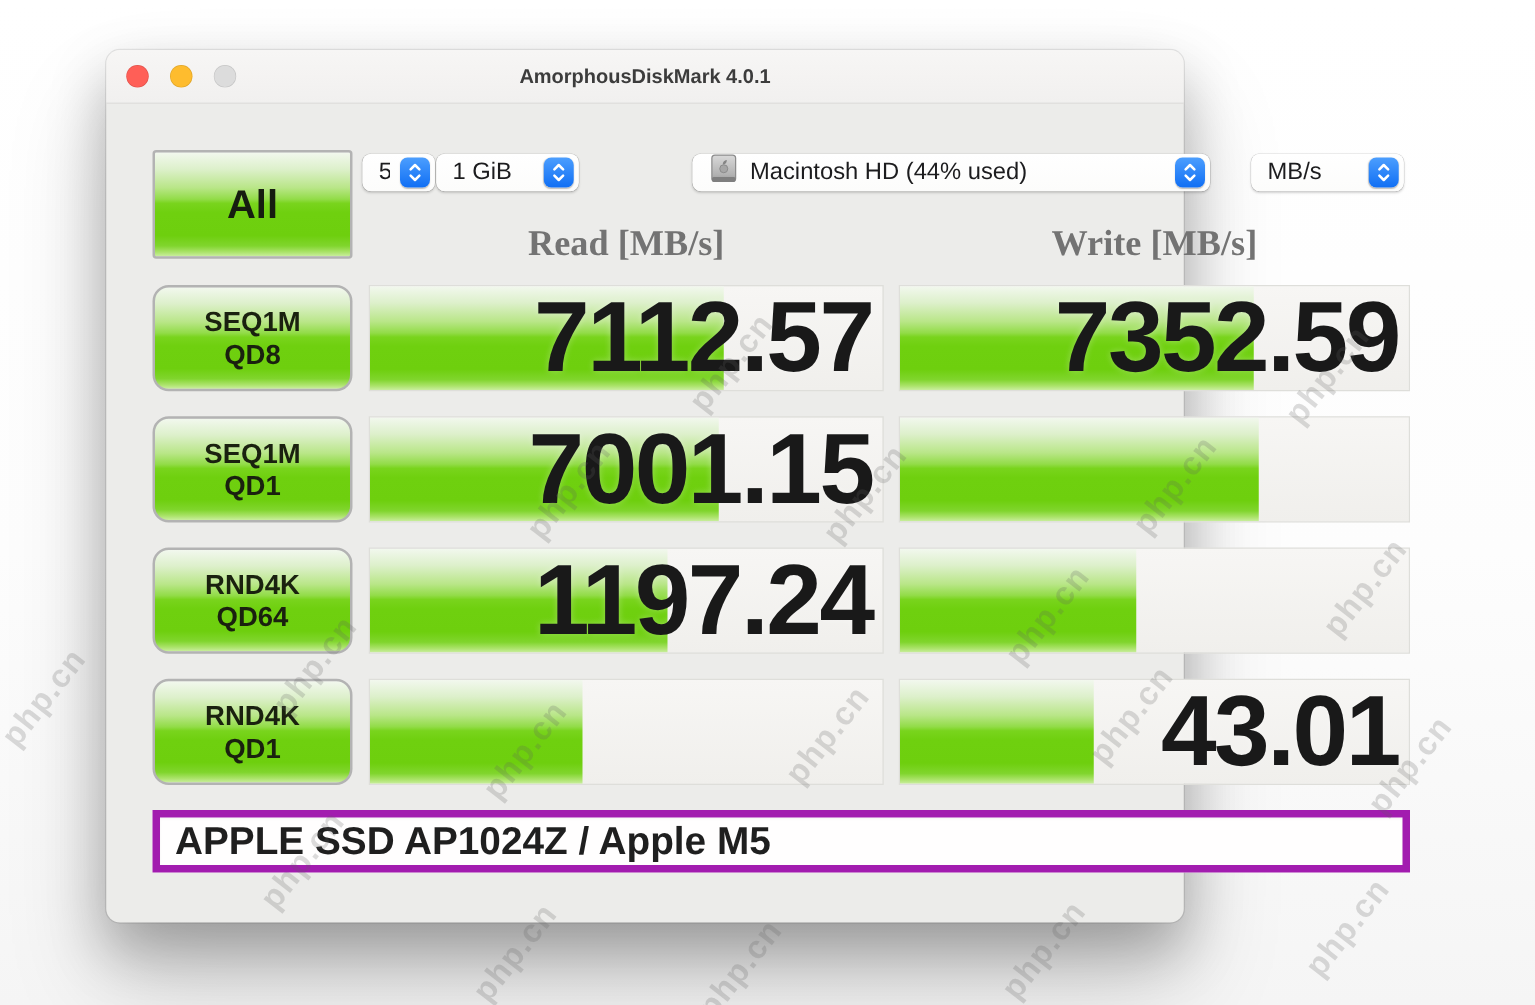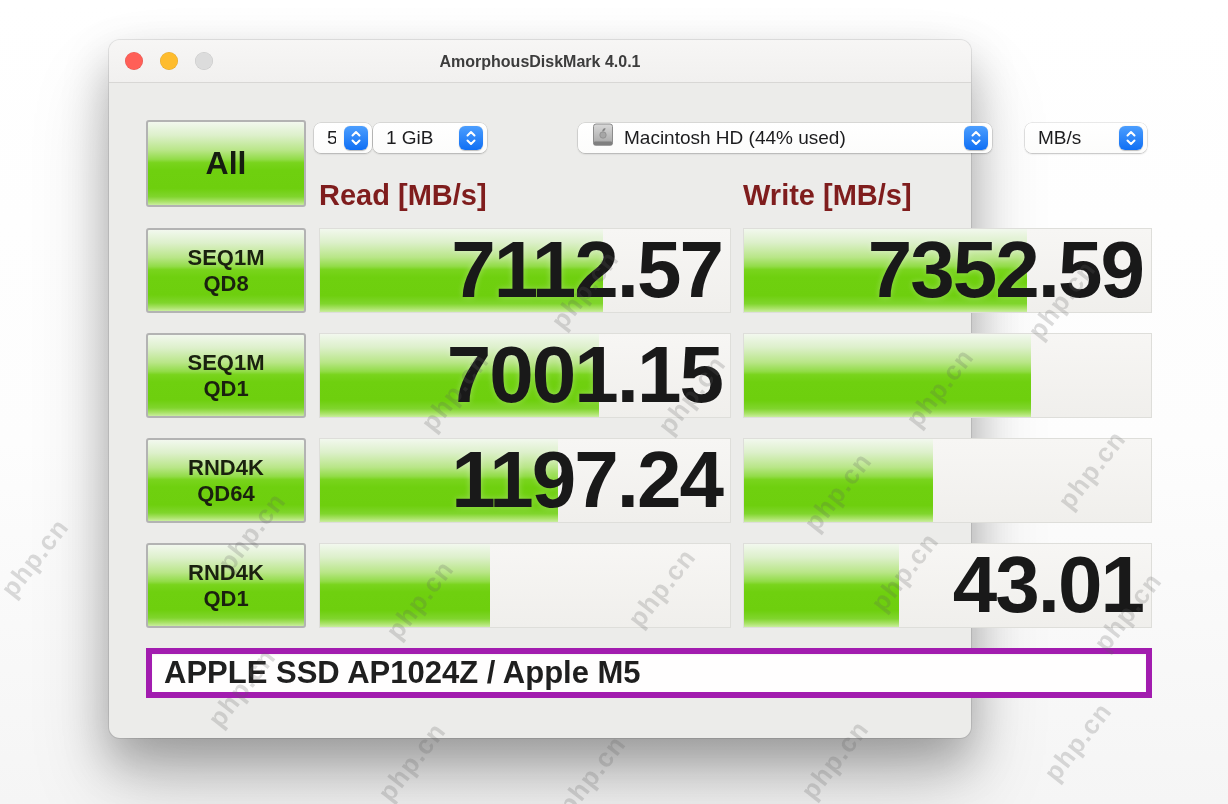--- a/index.html
+++ b/index.html
@@ -8,21 +8,20 @@
     background:linear-gradient(180deg,#ffffff 0%,#fdfdfd 55%,#f5f5f5 100%);
     font-family:"Liberation Sans","DejaVu Sans",sans-serif;
     -webkit-font-smoothing:antialiased;
   }
   
   .window{
     position:absolute; left:85px; top:40px; width:862px; height:698px;
     background:#ececea; border-radius:11px;
     box-shadow:0 0 0 1px rgba(0,0,0,.09), 0 22px 45px rgba(0,0,0,.25), 0 45px 80px rgba(0,0,0,.18);
     z-index:1;
-    margin-left:24px;
   }
   .titlebar{
     position:absolute; left:0; top:0; right:0; height:42px;
     background:linear-gradient(#f7f6f5,#f1f0ef);
     border-bottom:1px solid #d8d7d5;
     border-radius:11px 11px 0 0;
   }
   .tl{position:absolute; top:12px; width:18px; height:18px; border-radius:50%;}
   .tl.red{left:16px; background:#ff5f57; box-shadow:inset 0 0 0 .5px rgba(0,0,0,.12);}
   .tl.yellow{left:51px; background:#febc2e; box-shadow:inset 0 0 0 .5px rgba(0,0,0,.12);}
@@ -59,31 +58,31 @@
     display:flex; align-items:center; justify-content:center;
     box-shadow:0 .5px 1px rgba(0,0,0,.25);
   }
   .popup.p-count{left:205px; width:58px;}
   .popup.p-size{left:264px; width:114px;}
   .popup.p-volume{left:469px; width:414px;}
   .popup.p-unit{left:916px; width:122px;}
   .disk-icon{flex:0 0 auto; margin-right:10px; margin-left:1px;}
   
   .col-header{
-    position:absolute; top:137px; height:36px; line-height:36px; 
-    font-size:29px; font-weight:bold; color:#7f1d1d;
+    position:absolute; top:137px; height:36px; line-height:36px; text-align:center;
+    font-size:29px; font-weight:bold; color:#737373;font-family:Liberation Serif, serif;
   }
   .col-header.read{left:210px; width:412px;}
   .col-header.write{left:634px; width:409px;}
   
   .rows{position:absolute; left:37px; top:188px; width:1006px;}
   .row{position:relative; width:1006px; height:85px; margin-bottom:20px;}
   .label-btn{
     position:absolute; left:0; top:0; width:160px; height:85px;
-    border:2px solid #b3b3b3; border-radius:3px; box-sizing:border-box;
+    border:2px solid #b3b3b3; border-radius:13px; box-sizing:border-box;
     display:flex; flex-direction:column; align-items:center; justify-content:center;
     font-family:inherit; font-size:22px; font-weight:bold; color:#1a210f;
     line-height:26px; padding:0; cursor:default;
   }
   .bar-cell{
     position:absolute; top:0; height:85px; box-sizing:border-box;
     background:linear-gradient(#f7f6f4,#f0efec);
     border:1px solid #dededa; overflow:hidden;
   }
   .bar-cell.read{left:173px; width:412px;}

